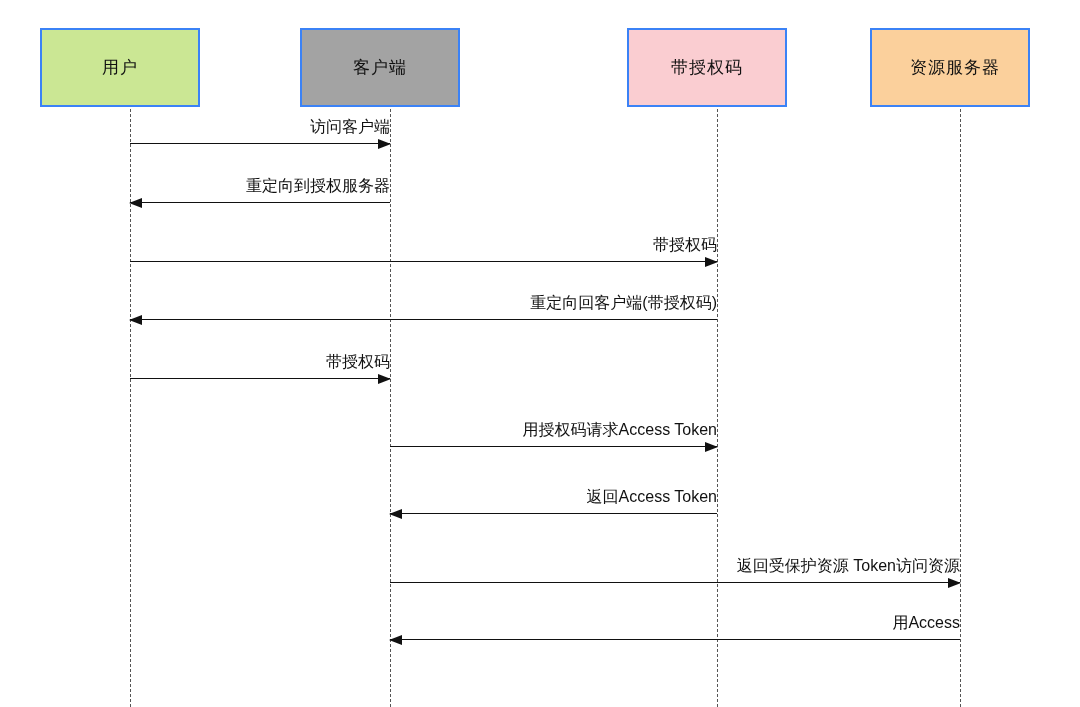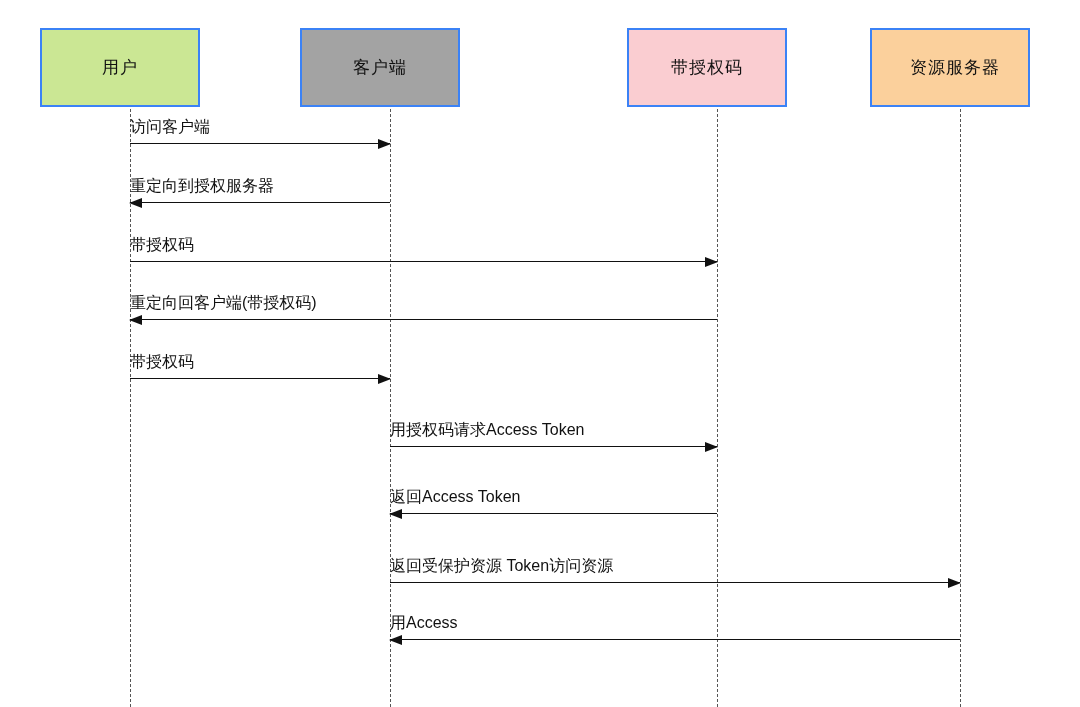--- a/index.html
+++ b/index.html
@@ -50,21 +50,21 @@
     right: 0;
     top: 0;
     height: 0;
     border-top: 1.5px solid #111111;
   }
   .msg-label {
     position: absolute;
     left: 0;
     right: 0;
     bottom: 5px;
-    text-align: left;
+    text-align: right;
     font-size: 16px;
     font-weight: 500;
     white-space: nowrap;
     color: #111111;
   }
   .arrowhead {
     position: absolute;
     top: -4.5px;
     width: 0;
     height: 0;

